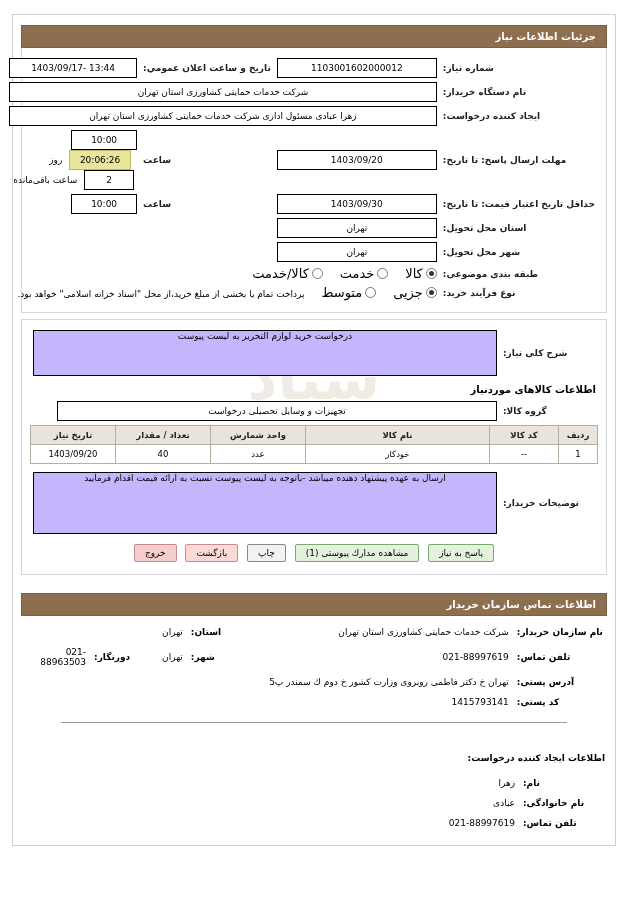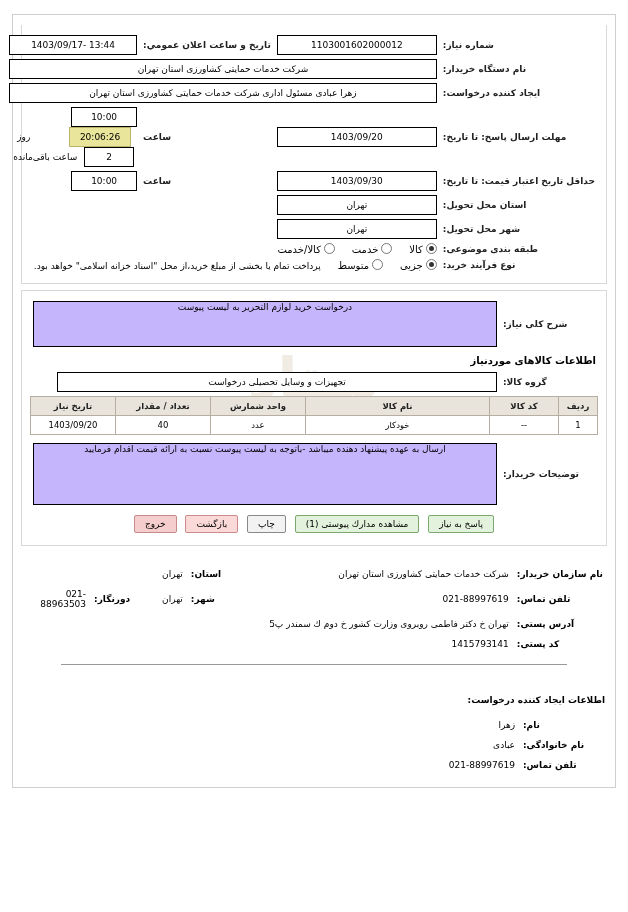--- a/index.html
+++ b/index.html
@@ -87,21 +87,21 @@
     text-align:center;
     box-sizing:border-box;
     min-height:16px;
     line-height:12px;
   }
   .ibox.wide{width:100%;}
   .ibox.num{width:160px;direction:ltr;}
   .ibox.date{width:100px;direction:ltr;}
   .ibox.time{width:66px;direction:ltr;}
   .ibox.small{width:60px;}
-  .ibox.yellow{background:#e9e59b;border:1px solid #b9b46a;width:62px;direction:ltr;margin-left:32px;}
+  .ibox.yellow{background:#e9e59b;border:1px solid #b9b46a;width:62px;direction:ltr;}
   .link{
     color:#0000cc;
     text-decoration:underline;
     cursor:pointer;
     font-size:9px;
   }
   .radio{
     display:inline-block;
     width:9px;height:9px;
     border:1px solid #777;
@@ -112,21 +112,21 @@
     position:relative;
   }
   .radio.on:after{
     content:"";
     position:absolute;
     left:2px;top:2px;
     width:5px;height:5px;
     border-radius:50%;
     background:#333;
   }
-  .radio-group span.txt{margin-left:14px;font-size:10px;}
+  .radio-group span.txt{margin-left:14px;font-size:13px;}
   .note{font-size:9px;color:#000;}
   .bigbox{
     border:1px solid #000;
     background:#c4b5fd;
     width:100%;
     box-sizing:border-box;
     height:46px;
     padding:0 6px;
     font-size:9px;
     text-align:center;
@@ -208,20 +208,21 @@
   .ltr{direction:ltr;unicode-bidi:embed;}
 </style>
 </head>
 <body>
 
 <div class="page">
   <div class="outer-frame">
 
     <div class="watermark">ستاد</div>
 
+    <div class="section-header">جزئيات اطلاعات نياز</div>
 
     <div class="panel">
       <table class="form">
         <tbody>
             <tr>
           <td class="lbl">شماره نياز:</td>
           <td>
             <span class="ibox num">1103001602000012</span>
           </td>
           <td class="lbl2" style="width:150px;">تاريخ و ساعت اعلان عمومي:</td>
@@ -359,20 +360,21 @@
       <div class="btnrow">
         <span class="btn green">پاسخ به نياز</span>
         <span class="btn green">مشاهده مدارك پيوستی (1)</span>
         <span class="btn plain">چاپ</span>
         <span class="btn red">بازگشت</span>
         <span class="btn pink">خروج</span>
       </div>
     </div>
 
     <div style="margin-top:18px;">
+      <div class="section-header">اطلاعات تماس سازمان خريدار</div>
 
       <table class="contact">
         <tbody>
             <tr>
           <td class="clbl">نام سازمان خريدار:</td>
           <td style="width:230px;">شركت خدمات حمايتی كشاورزی استان تهران</td>
           <td class="clbl" style="width:60px;">استان:</td>
           <td>تهران</td>
         </tr>
         <tr>

